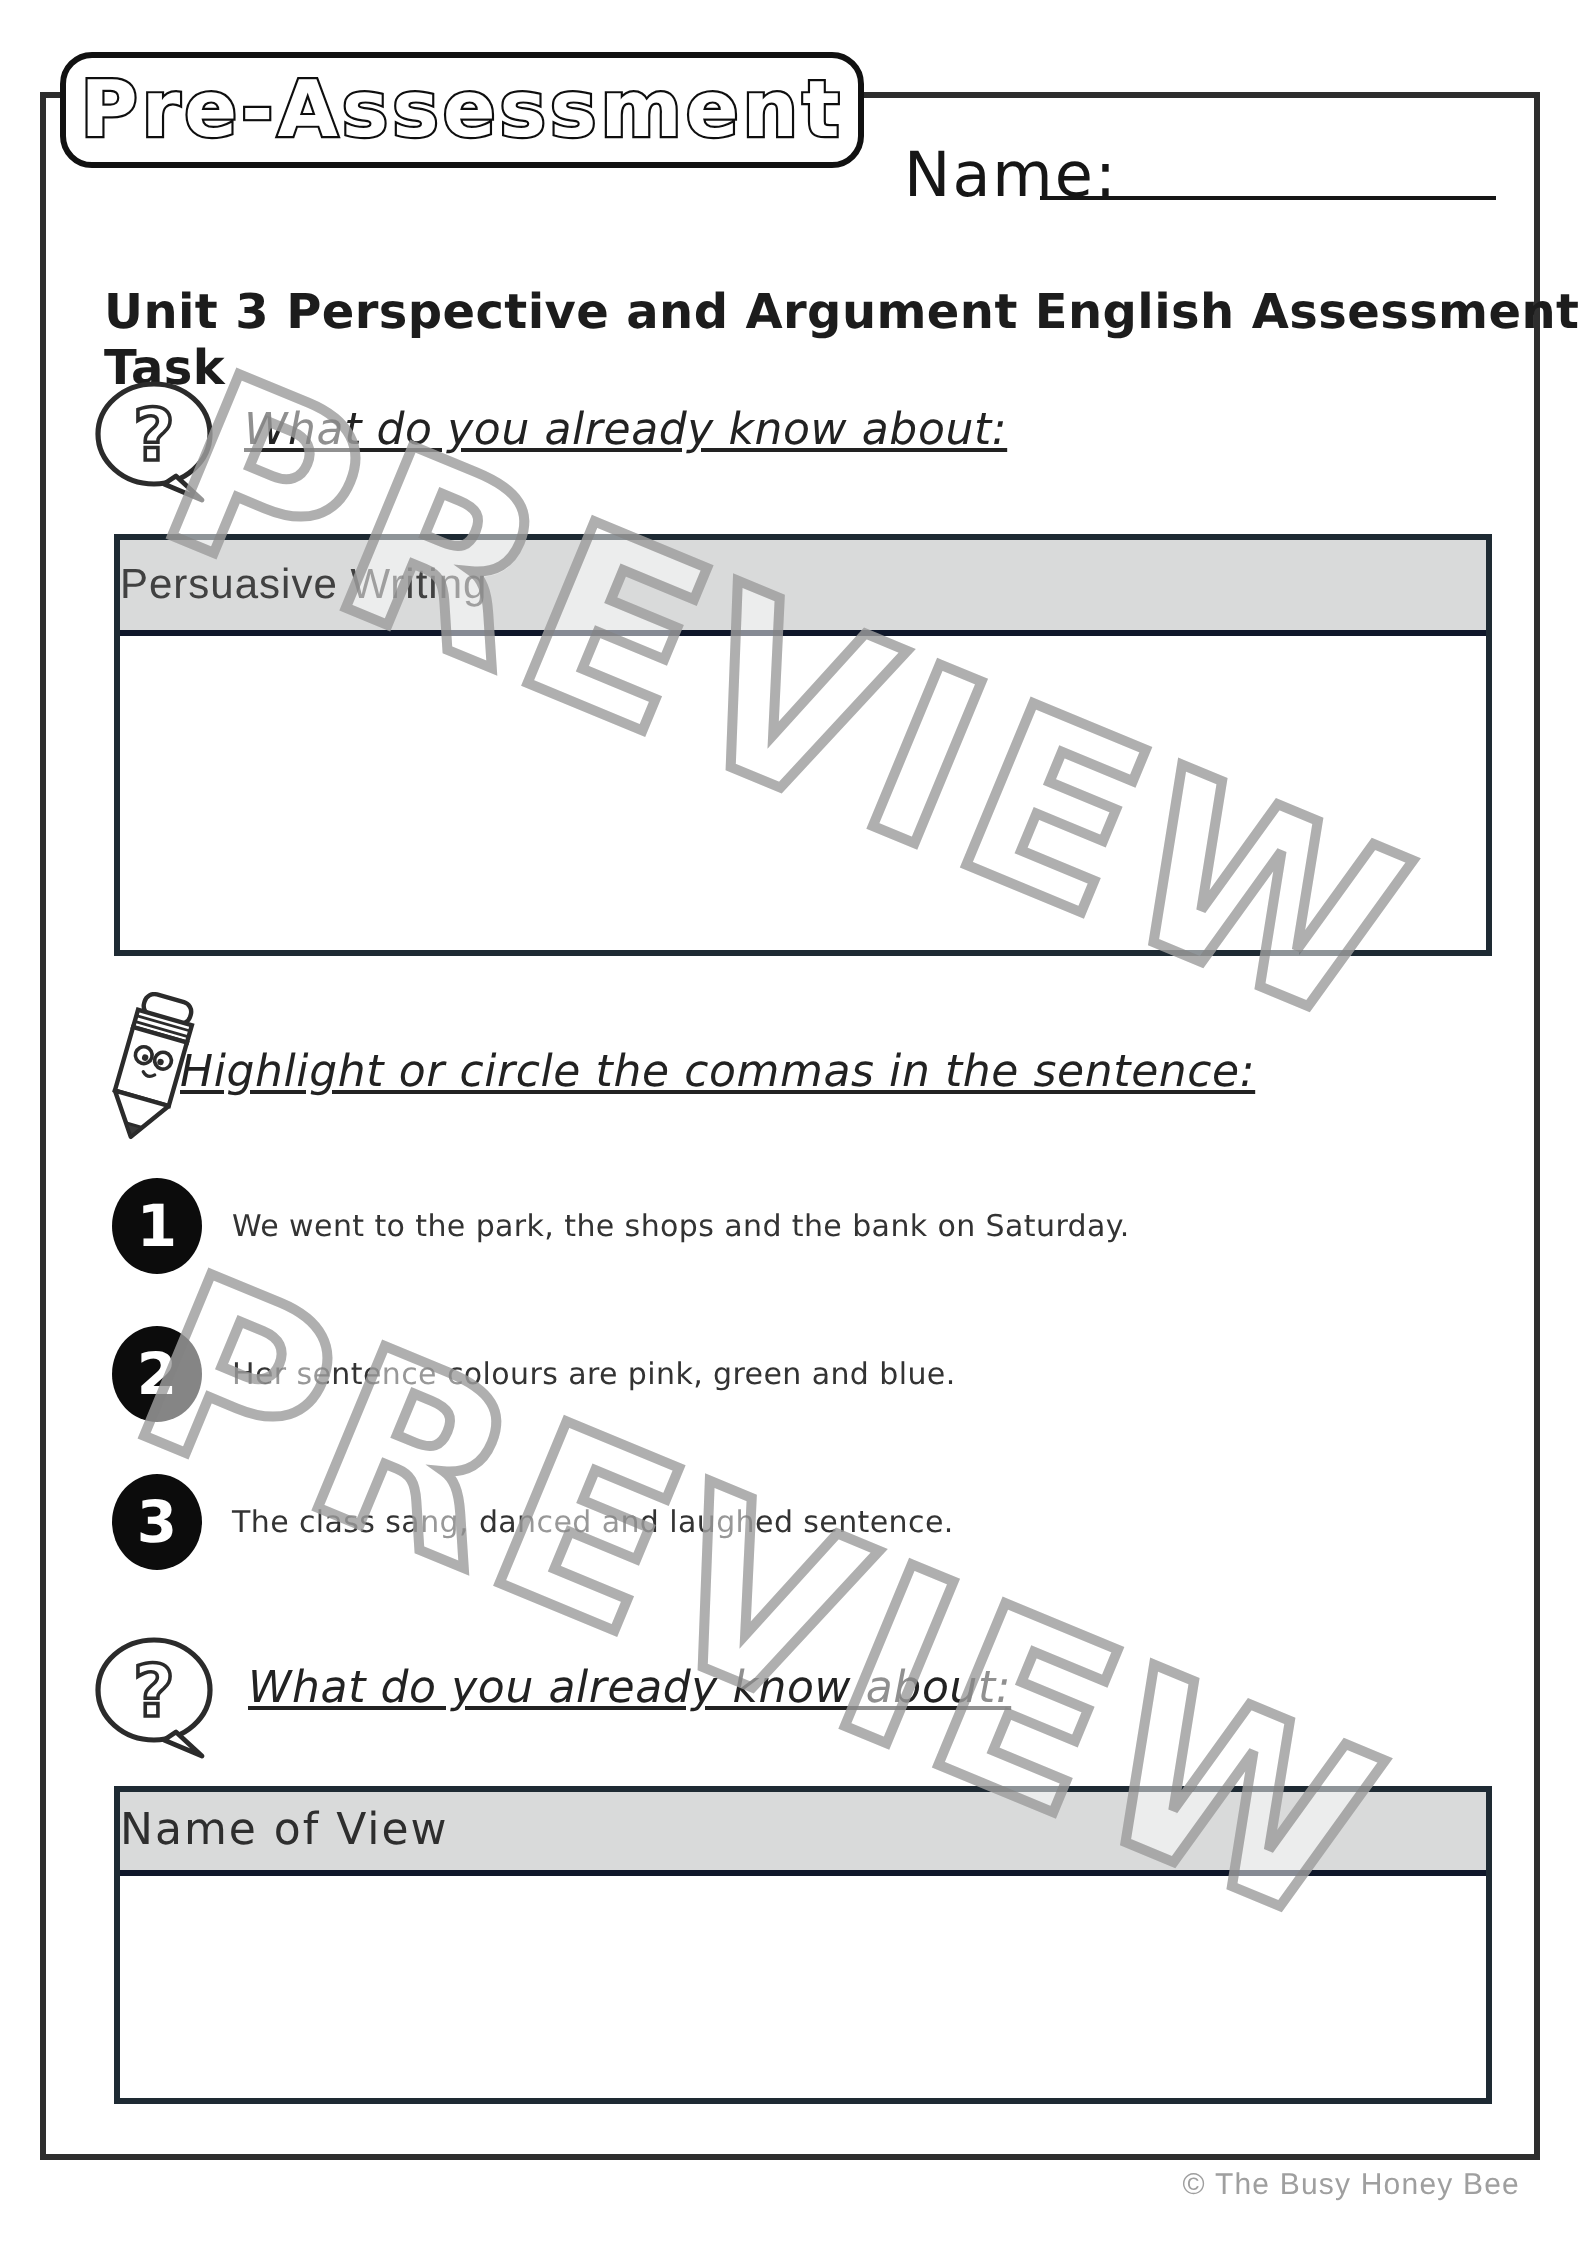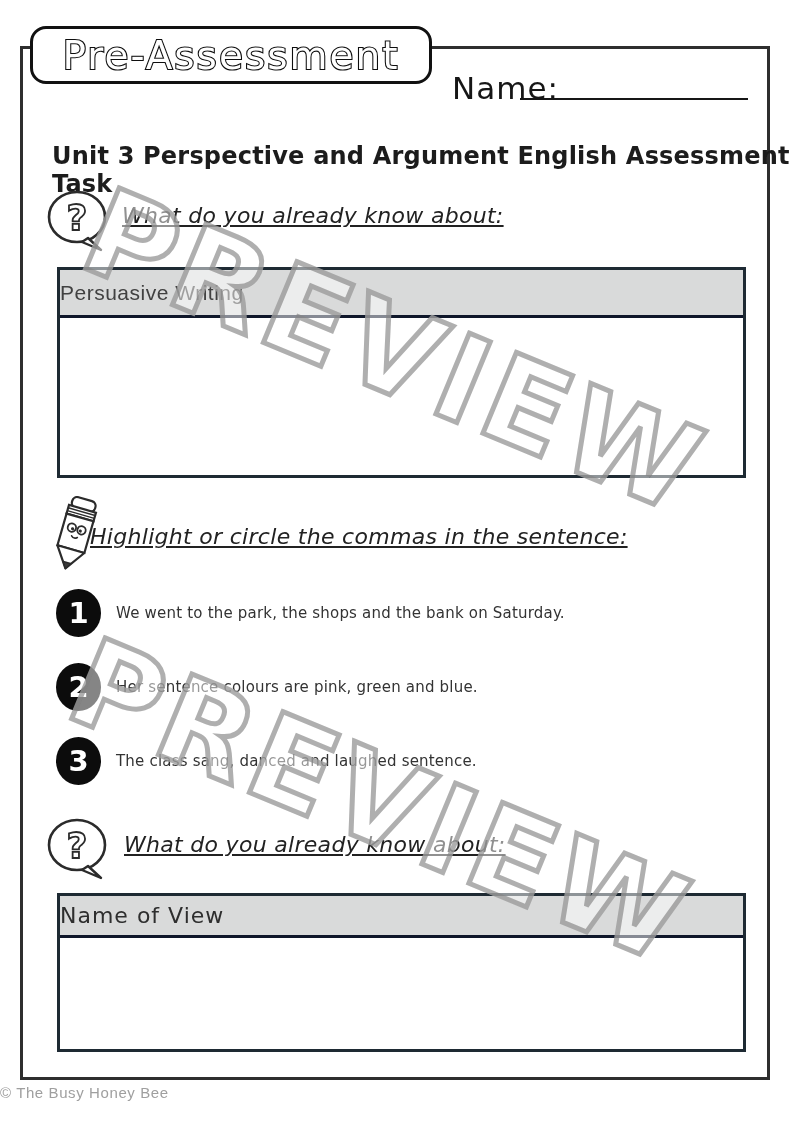--- a/index.html
+++ b/index.html
@@ -7,21 +7,21 @@
         font-family:"DejaVu Sans", sans-serif;color:#1c1c1c;}
   .abs{position:absolute;}
 
   
   .frame{left:20px;top:46px;width:744px;height:1028px;border:3px solid #2e2e2e;z-index:1;}
 
   
   .title-badge{left:30px;top:26px;width:396px;height:52px;background:#ffffff;
     border:3.5px solid #111111;border-radius:16px;z-index:5;
     display:flex;align-items:center;justify-content:center;}
-  .title-badge span{font-size:39px;font-weight:400;letter-spacing:2px;color:#ffffff;
+  .title-badge span{font-size:39px;font-weight:700;letter-spacing:2px;color:#ffffff;
     -webkit-text-stroke:2.2px #0e0e0e;paint-order:stroke fill;white-space:nowrap;text-align:center;}
 
   
   .name-label{left:452px;top:70px;font-size:31px;letter-spacing:1px;color:#161616;z-index:4;}
   .name-line{left:520px;top:98px;width:228px;border-bottom:2.5px solid #161616;z-index:4;}
 
   
   .h-stage{left:52px;top:108px;font-size:24px;font-weight:700;letter-spacing:.2px;z-index:4;}
   .h-unit{left:52px;top:142px;font-size:24px;font-weight:700;letter-spacing:.2px;z-index:4;}
 
@@ -59,21 +59,21 @@
 
   
   .watermark{font-weight:700;font-size:120px;letter-spacing:6px;color:rgba(255,255,255,0.35);
     -webkit-text-stroke:5px #9e9e9e;transform:rotate(22.5deg);transform-origin:0 0;
     opacity:.82;z-index:50;white-space:nowrap;pointer-events:none;
     text-shadow:2px 2px 0 rgba(255,255,255,0.4);}
   .wm1{left:118px;top:162px;}
   .wm2{left:104px;top:612px;}
 
   
-  .footer{left:0;top:1084px;width:760px;font-family:"Liberation Sans", sans-serif;
+  .footer{left:0;top:1084px;width:760px;text-align:right;font-family:"Liberation Sans", sans-serif;
     font-size:15px;color:#9f9f9f;letter-spacing:.6px;z-index:4;}
 </style>
 </head>
 <body>
 
 <div class="page">
 
   <div class="abs frame"></div>
 
   <div class="abs title-badge">

